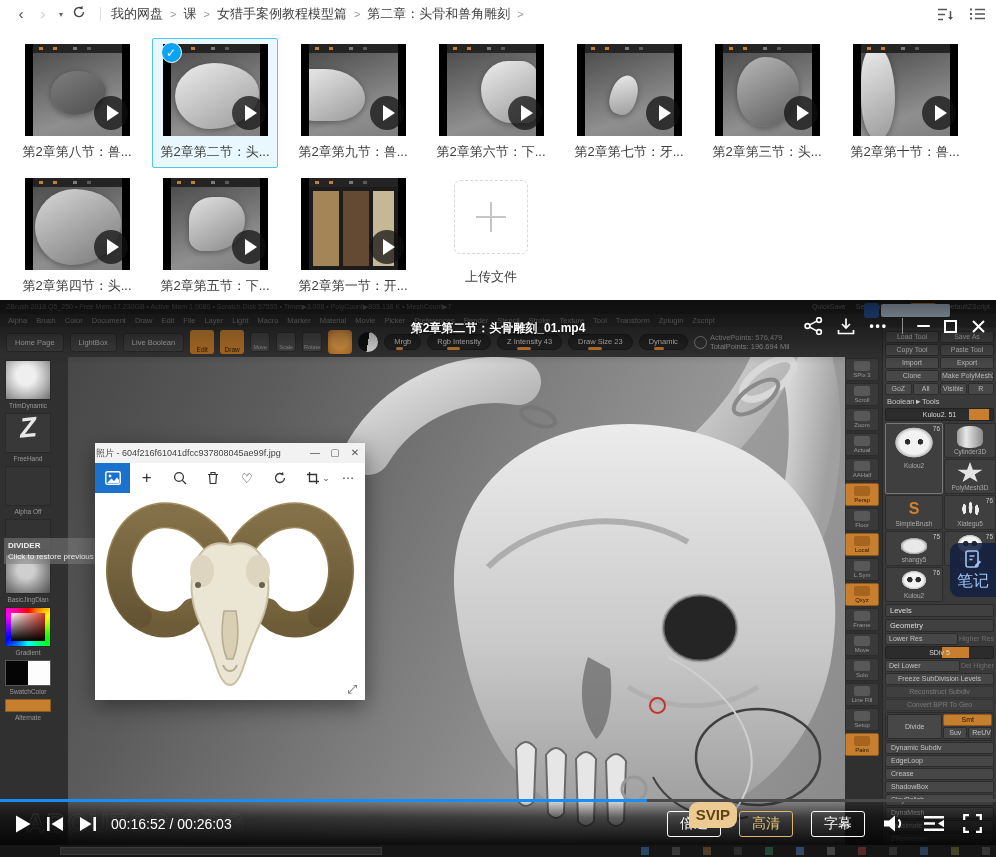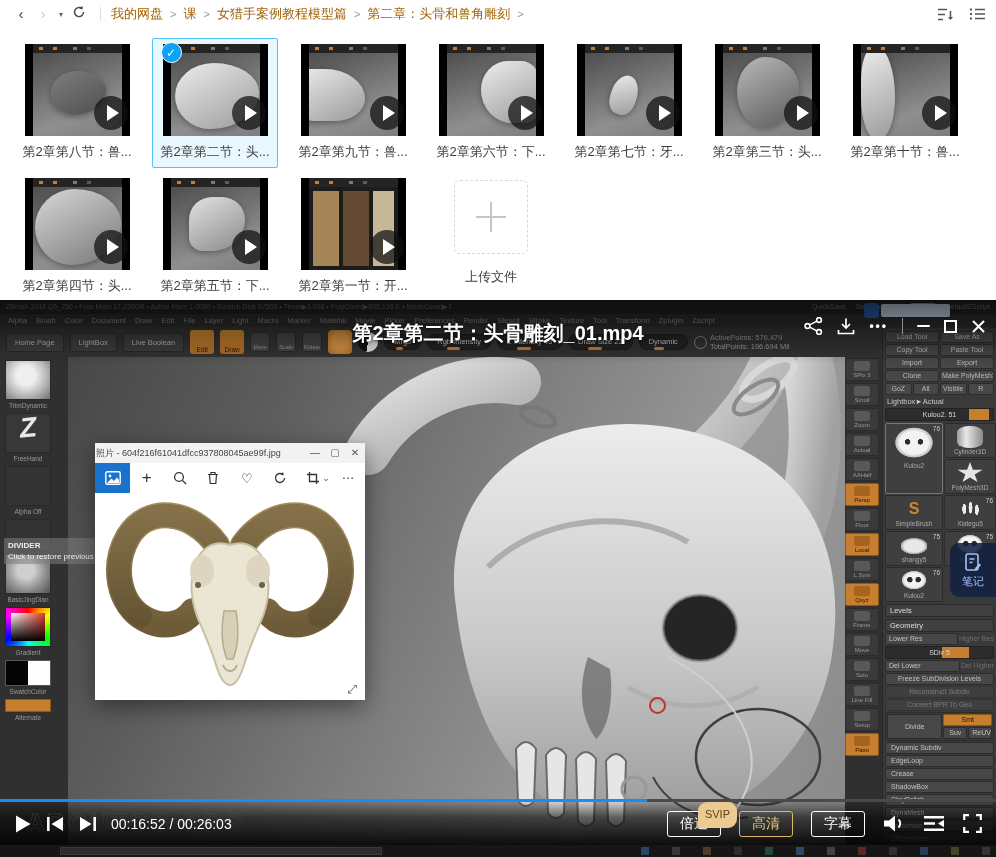--- a/index.html
+++ b/index.html
@@ -6,21 +6,21 @@
   html,body{width:996px;height:857px;overflow:hidden}
   body{font-family:"Liberation Sans","DejaVu Sans",sans-serif;background:#fff;position:relative}
   .screen{position:absolute;inset:0;width:996px;height:857px;background:#fff}
 
   
   .topbar{position:absolute;left:0;top:0;width:996px;height:28px;background:#fff;display:flex;align-items:center;padding:0 10px}
   .nav-ic{font-size:15px;color:#444;width:22px;text-align:center;cursor:pointer;line-height:26px}
   .nav-ic.dis{color:#c9c9c9}
   .nav-caret{font-size:8px;color:#666;width:14px;text-align:center}
   .tb-sep{width:1px;height:14px;background:#e0e0e0;margin:0 10px}
-  .breadcrumb{display:flex;align-items:center;font-size:13px;color:#a16207}
+  .breadcrumb{display:flex;align-items:center;font-size:13px;color:#404040}
   .crumb{cursor:pointer;white-space:nowrap}
   .crumb::after{content:">";color:#999;margin:0 7px;font-size:11px}
   .tb-right{margin-left:auto;display:flex;gap:16px;align-items:center}
   .tb-right svg{display:block}
 
   
   .grid{position:absolute;left:8px;top:36px;width:980px}
   .row-flex{display:flex}
   .grid-rep{display:contents}
   .grid-item{width:138px;padding:2px 0;position:relative}
@@ -152,47 +152,47 @@
   .pw-ic svg{display:block}
   .pw-plus{font-size:17px;font-weight:300;color:#333}
   .pw-heart{font-size:13px}
   .pw-caret{font-size:9px;color:#555;margin-left:-8px}
   .pw-more{font-size:12px;letter-spacing:1px;margin-left:2px}
   .pw-canvas{position:relative;height:207px;background:#fff;overflow:hidden}
   .pw-resize{position:absolute;right:8px;bottom:4px;font-size:12px;color:#555}
 
   
   .p-top{position:absolute;left:0;top:0;right:0;height:64px;background:linear-gradient(rgba(0,0,0,.6),rgba(0,0,0,.32) 55%,rgba(0,0,0,0));z-index:6}
-  .p-title{position:absolute;left:0;right:0;top:20px;text-align:center;color:#fff;font-size:20px;font-weight:bold;text-shadow:0 1px 3px rgba(0,0,0,.6)}
+  .p-title{position:absolute;left:0;right:0;top:20px;text-align:center;color:#fff;font-size:12px;font-weight:bold;text-shadow:0 1px 3px rgba(0,0,0,.6)}
   .p-actions{position:absolute;right:10px;top:17px;display:flex;align-items:center;gap:14px}
   .pa{cursor:pointer;color:#fff;display:flex;align-items:center}
   .pa-more{font-size:12px;letter-spacing:2px;font-weight:bold}
   .pa-div{width:1px;height:16px;background:rgba(255,255,255,.5)}
   .pa-min{width:13px;height:2px;background:#fff;border-radius:1px}
   .pa-max{width:13px;height:13px;border:2.5px solid #fff}
   .blue-pill{position:absolute;right:46px;top:3px;width:86px;height:15px;z-index:5;display:flex;align-items:center}
   .bp-sq{width:15px;height:15px;background:#2b5fae;border-radius:3px;margin-right:2px}
   .bp-body{flex:1;height:13px;background:#cfe3f7;border-radius:2px}
 
   .notes{position:absolute;right:0;top:243px;width:46px;height:54px;background:rgba(18,32,64,.88);border:none;border-radius:9px 0 0 9px;z-index:7;cursor:pointer;display:flex;flex-direction:column;align-items:center;justify-content:center;gap:2px}
-  .notes span{color:#9dc2f8;font-size:11px}
+  .notes span{color:#9dc2f8;font-size:16px}
   .notes svg{display:block}
 
   .watermark{position:absolute;left:26px;top:508px;font-size:26px;font-weight:bold;letter-spacing:2px;color:rgba(0,0,0,0);-webkit-text-stroke:1.2px rgba(150,150,150,.45);z-index:6}
 
   .p-bottom{position:absolute;left:0;right:0;bottom:12px;height:46px;background:linear-gradient(to top,rgba(5,5,5,.95),rgba(5,5,5,.6) 60%,rgba(5,5,5,0));z-index:8}
   .p-progress{position:absolute;left:0;right:0;top:0;height:3px;background:#4a4a4a;cursor:pointer}
   .p-fill{height:100%;background:#1b8df0}
   .p-bar{position:absolute;left:0;right:0;top:3px;bottom:0;display:flex;align-items:center;padding:0 14px;gap:13px}
   .pb{cursor:pointer;display:flex;align-items:center}
   .p-time{color:#fff;font-size:14px;margin-left:0;white-space:nowrap}
   .p-right{margin-left:auto;display:flex;align-items:center;gap:18px}
   .pbtn{position:relative;min-width:54px;height:26px;border:1.5px solid #fff;border-radius:3px;color:#fff;font-size:14px;line-height:23px;text-align:center;background:rgba(0,0,0,0);padding:0 10px;cursor:pointer}
   .pbtn.gold{border-color:#dcb76c;color:#e9c678}
-  .svip{position:absolute;top:-10px;right:-17px;background:#ecca92;color:#5f4316;font-size:11px;font-weight:normal;padding:1.5px 7px;border-radius:9px 9px 9px 2px}
+  .svip{position:absolute;top:-10px;right:-17px;background:#ecca92;color:#5f4316;font-size:15px;font-weight:bold;padding:1.5px 7px;border-radius:9px 9px 9px 2px}
 
   .taskbar{position:absolute;left:0;right:0;bottom:0;height:12px;background:#161616;z-index:9}
   .tk-search{position:absolute;left:60px;top:2px;width:322px;height:8px;background:#2c2c2c;border:1px solid #3a3a3a}
   .tk-icons{position:absolute;right:6px;top:2px;display:flex;gap:23px;opacity:.55}
   .tk-icons b{width:8px;height:8px;display:block}
 </style>
 </head>
 <body>
 
 <div class="screen">
@@ -622,21 +622,21 @@
         <div class="tp-row">
             <span class="tp-btn">Clone</span>
             <span class="tp-btn">Make PolyMesh3D</span>
           </div>
         <div class="tp-row">
             <span class="tp-btn">GoZ</span>
             <span class="tp-btn">All</span>
             <span class="tp-btn">Visible</span>
             <span class="tp-btn">R</span>
           </div>
-        <div class="tp-text">Lightbox►Actual</div>
+        <div class="tp-text">Boolean►Tools</div>
         <div class="tp-slider sl-kulou"><i></i><span>Kulou2. 51</span></div>
 
         <div class="tool-grid">
 
             <div class="tool v-big">
               <span class="t-bdg">76</span>
               <div class="t-ic i-skull"></div>
               <div class="t-lb">Kulou2</div>
             </div>
 

